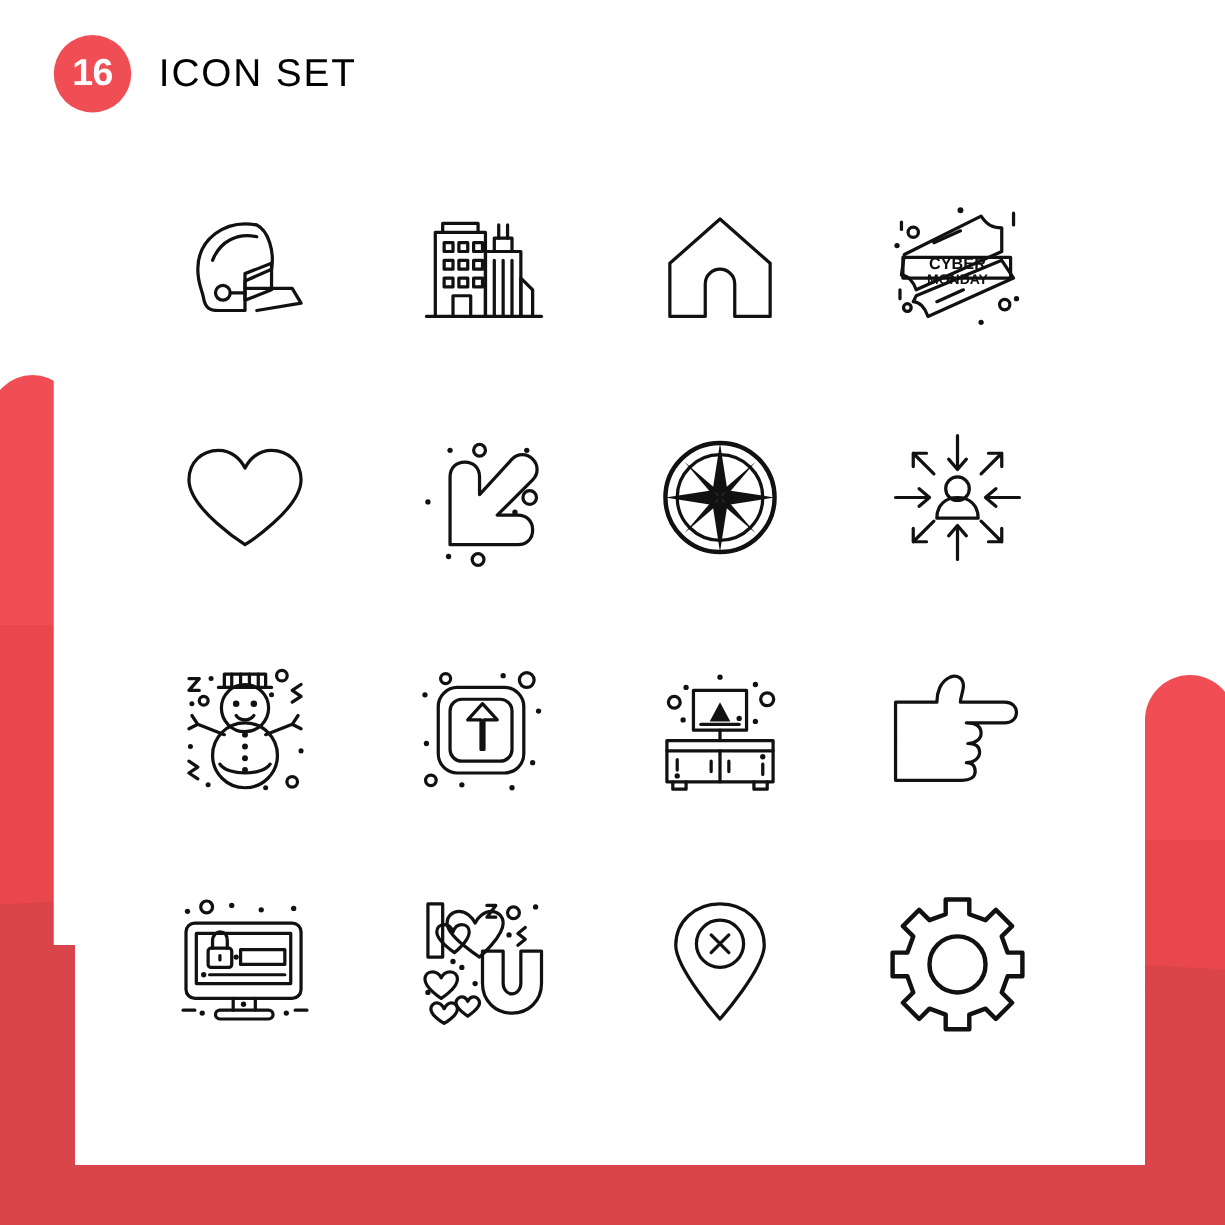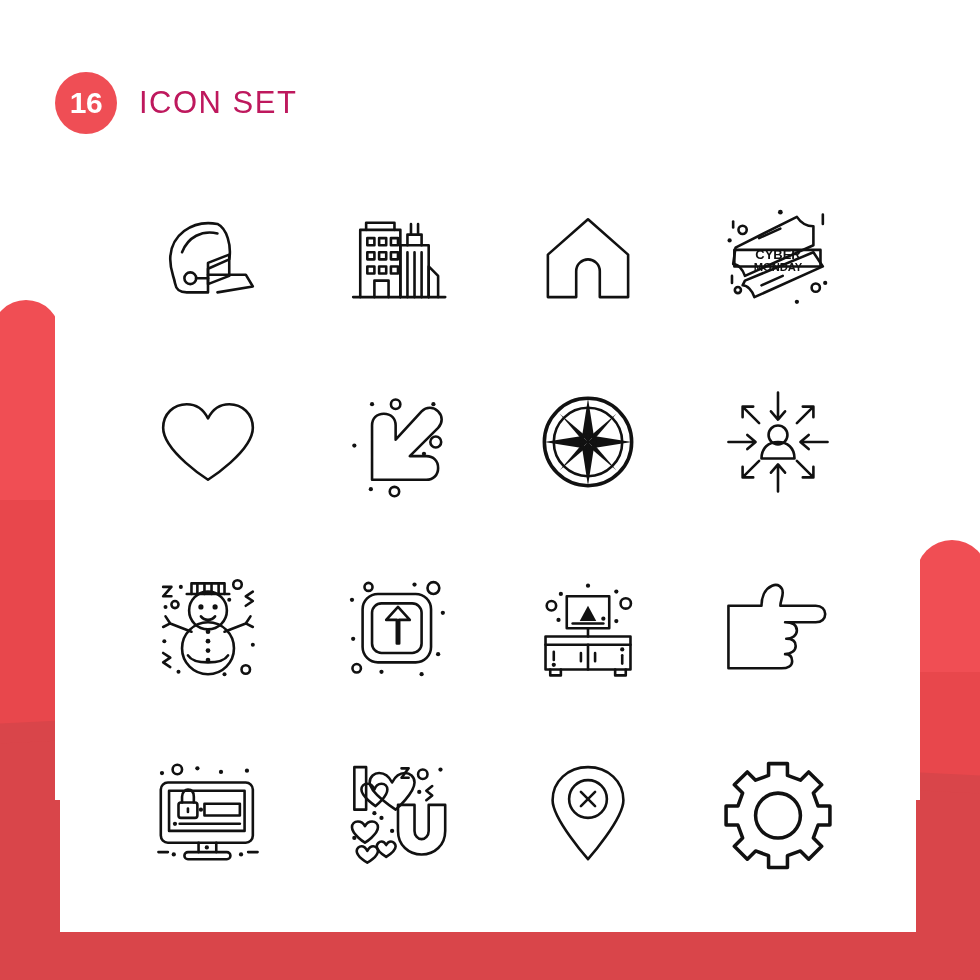--- a/index.html
+++ b/index.html
@@ -79,24 +79,23 @@
     left: 0; top: -14px;
     width: 100%; height: 18px;
     background: #d9454a;
     transform: skewY(3deg);
     transform-origin: right top;
   }
 
   
   .card {
     position: absolute;
-    left: 55px; top: 0;
+    left: 43px; top: 0;
     width: 865px; height: 756px;
     background: #ffffff;
-    margin-top: 44px;
   }
 
   
   .header {
     position: absolute;
     left: 0; top: 28px;
     display: flex;
     align-items: center;
     gap: 22px;
   }
@@ -107,21 +106,21 @@
     color: #ffffff;
     display: flex;
     align-items: center;
     justify-content: center;
     font-size: 30px;
     font-weight: bold;
     letter-spacing: -0.5px;
   }
   .title {
     font-size: 31px;
-    color: #be185d;
+    color: #000000;
     letter-spacing: 1.5px;
     text-transform: uppercase;
     font-weight: normal;
   }
 
   
   .grid {
     position: absolute;
     left: 58px; top: 120px;
     width: 760px;

